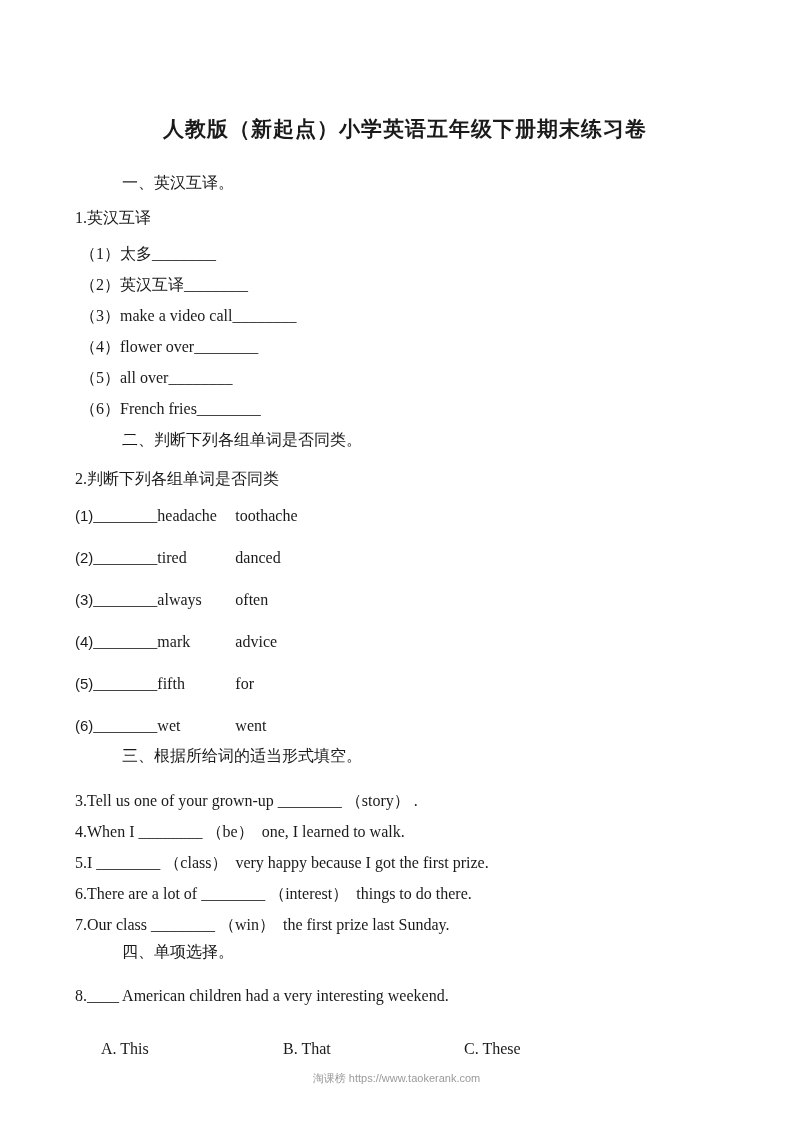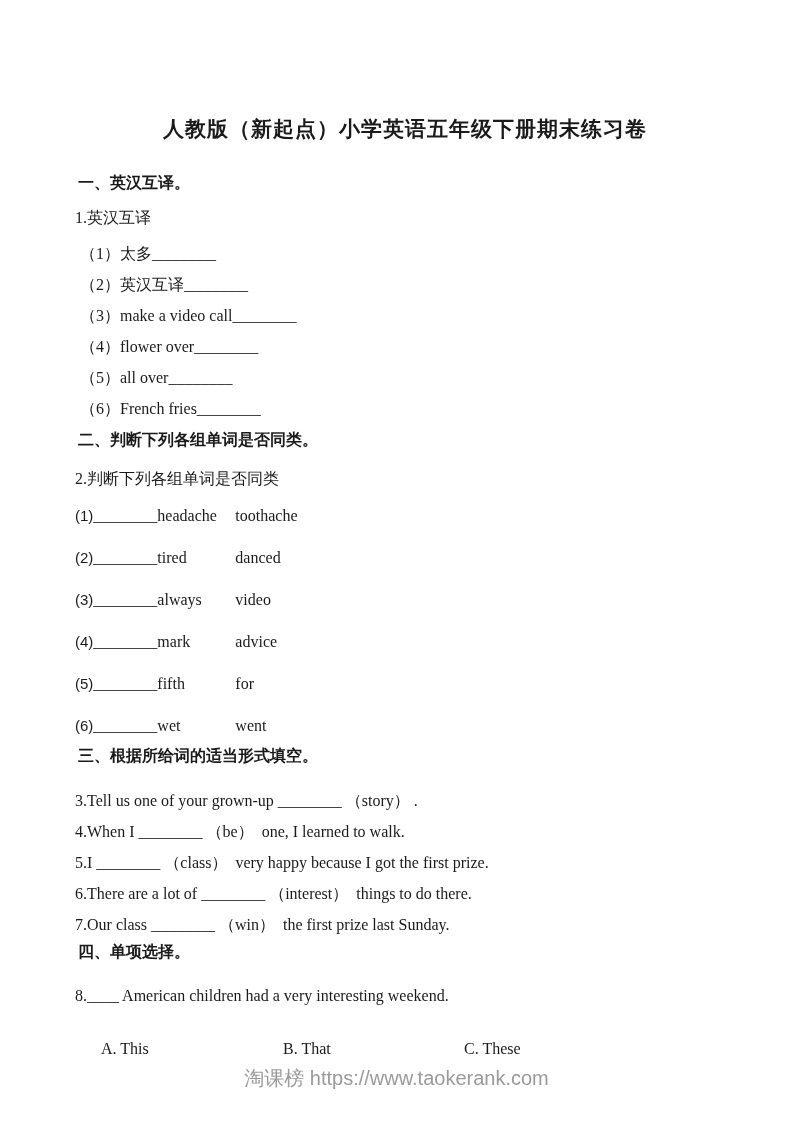--- a/index.html
+++ b/index.html
@@ -24,23 +24,24 @@
     font-size: 21px;
     line-height: 30px;
     font-weight: 700;
     text-align: center;
     letter-spacing: 1px;
     white-space: pre-wrap;
   }
   .sec-heading {
     font-size: 16px;
     line-height: 22px;
-    font-weight: 700;
+    font-weight: 400;
     padding-left: 3px;
     white-space: pre-wrap;
+    margin-left: 44px;
   }
   .s1-heading { margin-top: 28px; }
   .s2-heading { margin-top: 0px; }
   .s3-heading { margin-top: 0px; }
   .s4-heading { margin-top: 0px; }
   .intro {
     font-size: 16px;
     line-height: 22px;
     white-space: pre-wrap;
   }
@@ -70,21 +71,21 @@
   .opt { display: inline-block; }
   .opt-a { width: 182px; }
   .opt-b { width: 181px; }
   .footer {
     position: absolute;
     top: 1066px;
     left: 0;
     width: 793px;
     text-align: center;
     font-family: "Liberation Sans", "DejaVu Sans", sans-serif;
-    font-size: 20px;
+    font-size: 11px;
     line-height: 24px;
     color: #9a9a9a;
     white-space: pre-wrap;
   }
 </style>
 </head>
 <body>
 
 <div class="page">
 
@@ -99,21 +100,21 @@
     <div class="row s1-row"><span>（4）</span><span>flower over</span><span class="blank">________</span></div>
     <div class="row s1-row"><span>（5）</span><span>all over</span><span class="blank">________</span></div>
     <div class="row s1-row"><span>（6）</span><span>French fries</span><span class="blank">________</span></div>
   </div>
 
   <div class="sec-heading s2-heading">二、判断下列各组单词是否同类。</div>
   <div class="intro s2-intro">2.判断下列各组单词是否同类</div>
   <div class="s2-rows">
     <div class="row s2-row"><span class="q2num">(1)</span><span class="blank">________</span><span class="w1">headache</span><span class="w2">toothache</span></div>
     <div class="row s2-row"><span class="q2num">(2)</span><span class="blank">________</span><span class="w1">tired</span><span class="w2">danced</span></div>
-    <div class="row s2-row"><span class="q2num">(3)</span><span class="blank">________</span><span class="w1">always</span><span class="w2">video</span></div>
+    <div class="row s2-row"><span class="q2num">(3)</span><span class="blank">________</span><span class="w1">always</span><span class="w2">often</span></div>
     <div class="row s2-row"><span class="q2num">(4)</span><span class="blank">________</span><span class="w1">mark</span><span class="w2">advice</span></div>
     <div class="row s2-row"><span class="q2num">(5)</span><span class="blank">________</span><span class="w1">fifth</span><span class="w2">for</span></div>
     <div class="row s2-row"><span class="q2num">(6)</span><span class="blank">________</span><span class="w1">wet</span><span class="w2">went</span></div>
   </div>
 
   <div class="sec-heading s3-heading">三、根据所给词的适当形式填空。</div>
   <div class="s3-rows">
     <div class="row s3-row"><span>3.Tell us one of your grown-up </span><span class="blank">________</span><span> （story）</span><span> .</span></div>
     <div class="row s3-row"><span>4.When I </span><span class="blank">________</span><span> （be）</span><span>  one, I learned to walk.</span></div>
     <div class="row s3-row"><span>5.I </span><span class="blank">________</span><span> （class）</span><span>  very happy because I got the first prize.</span></div>

